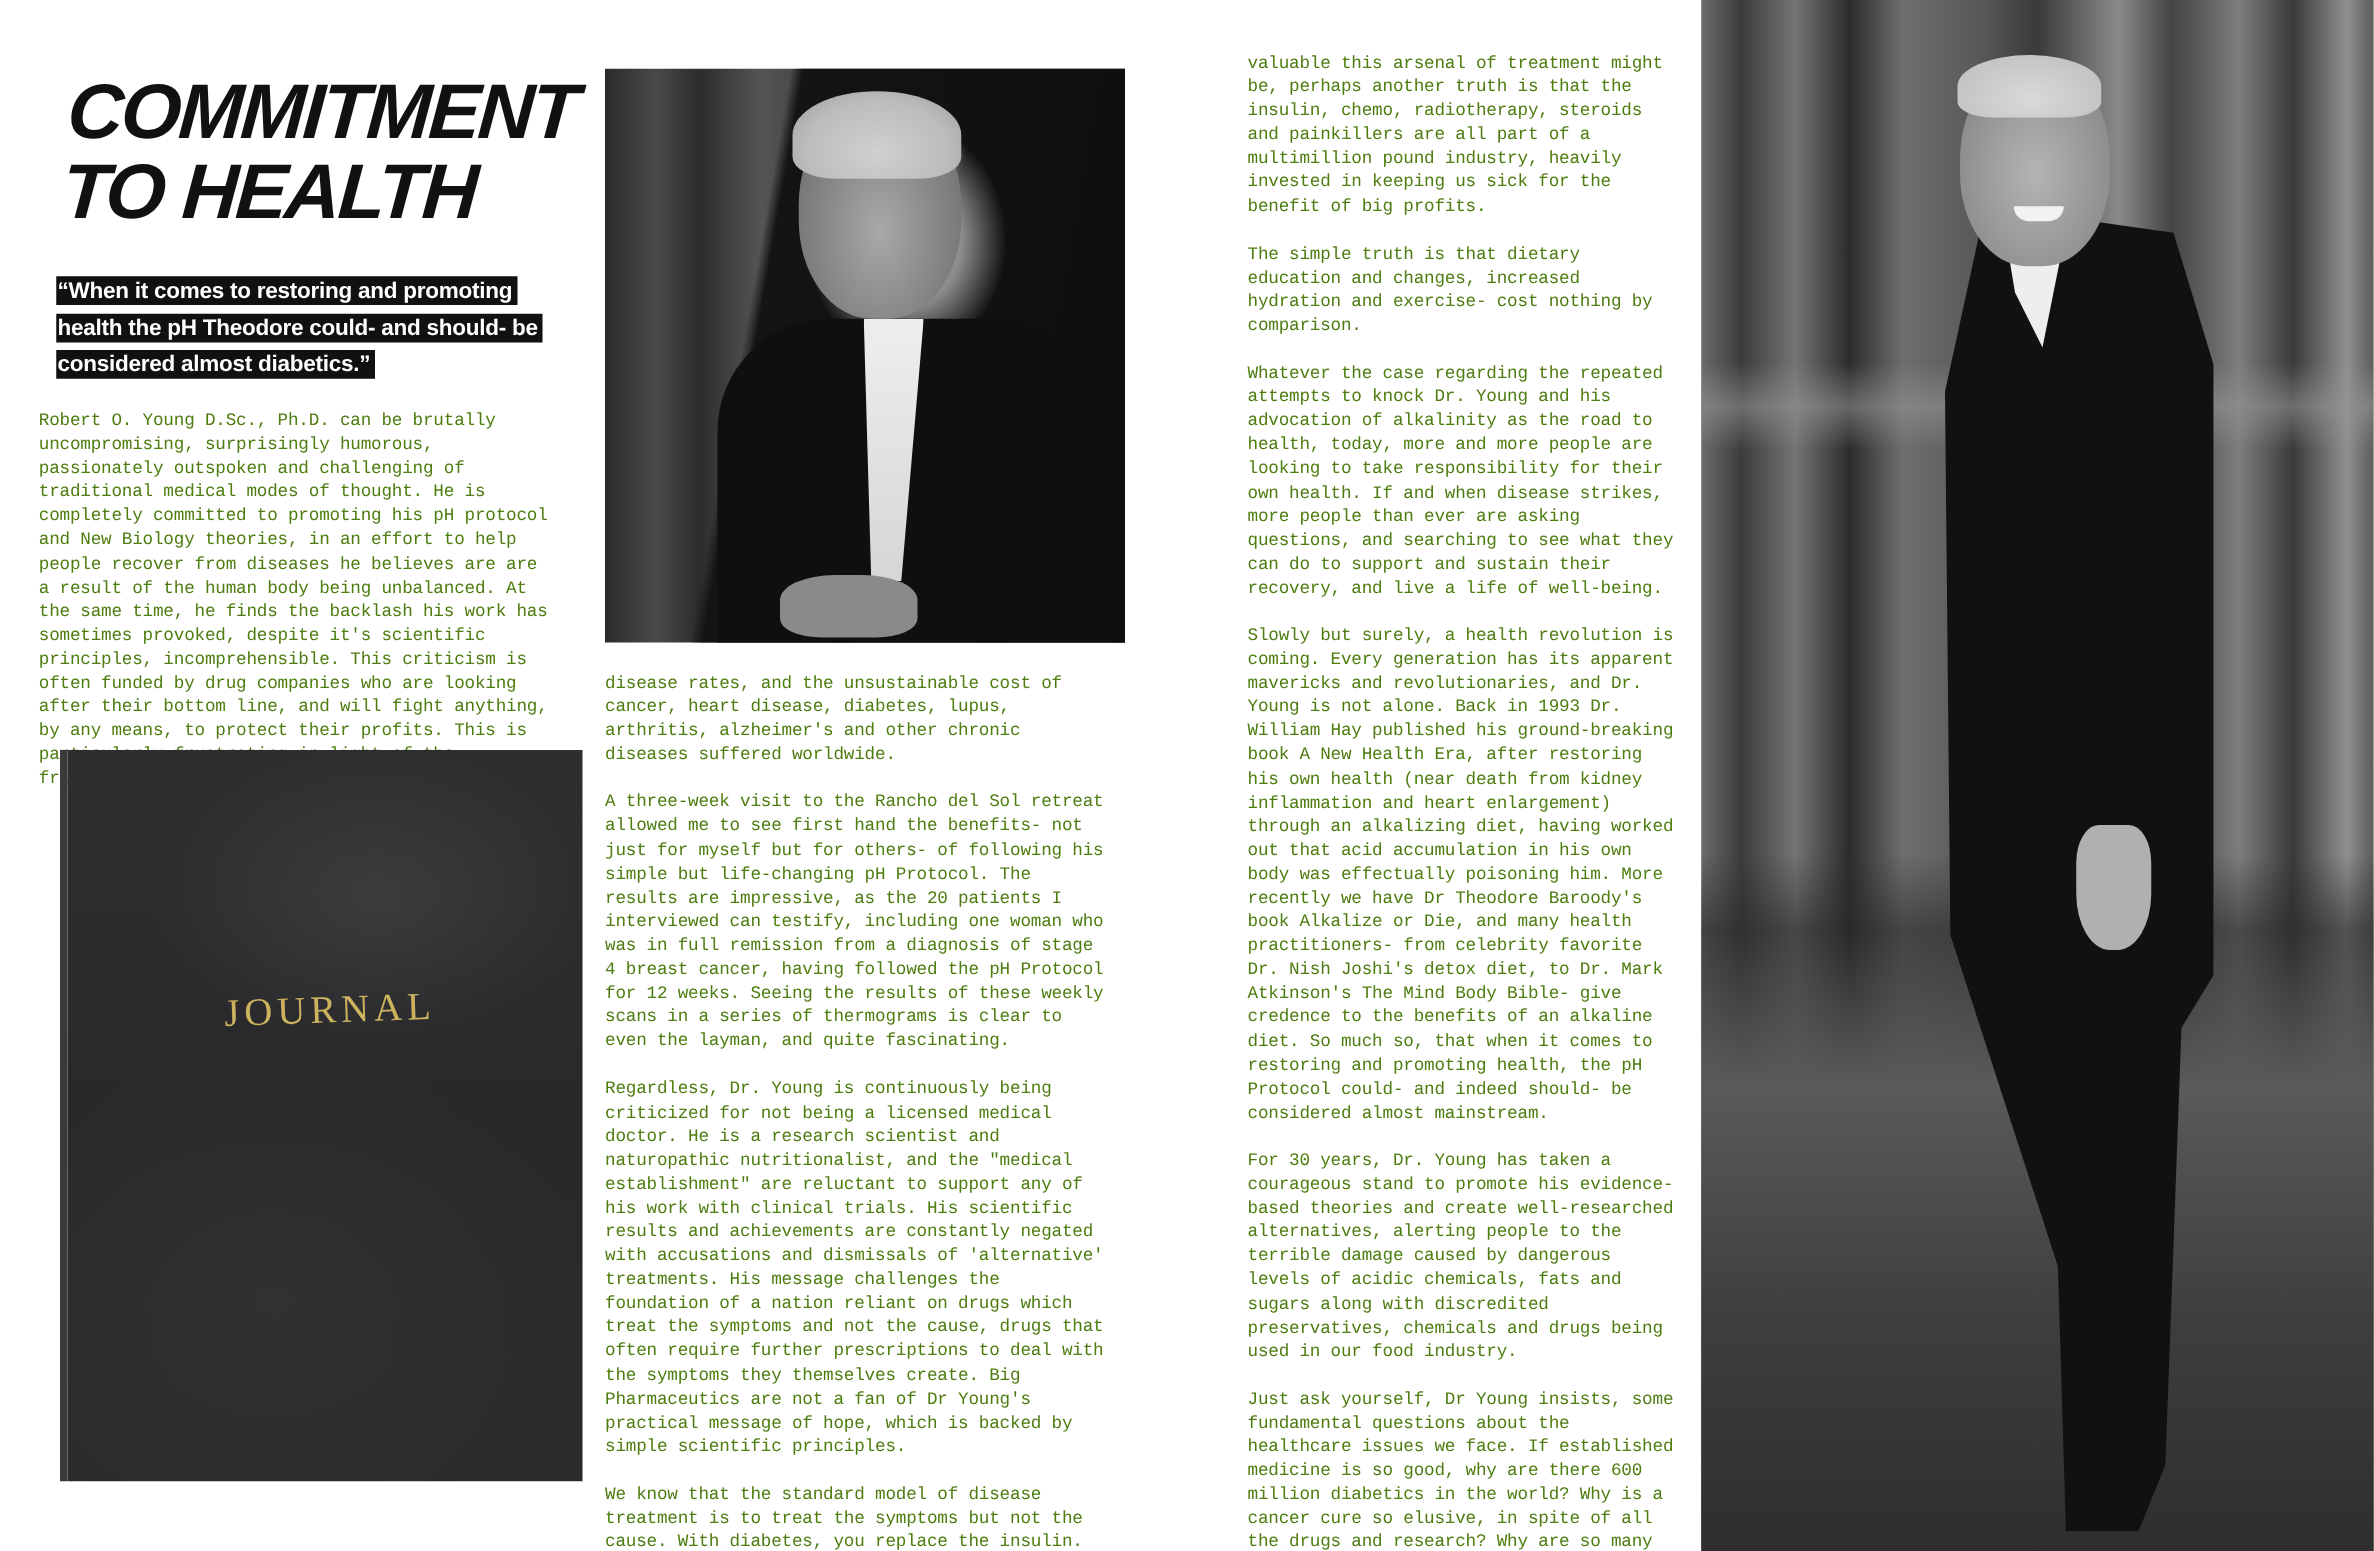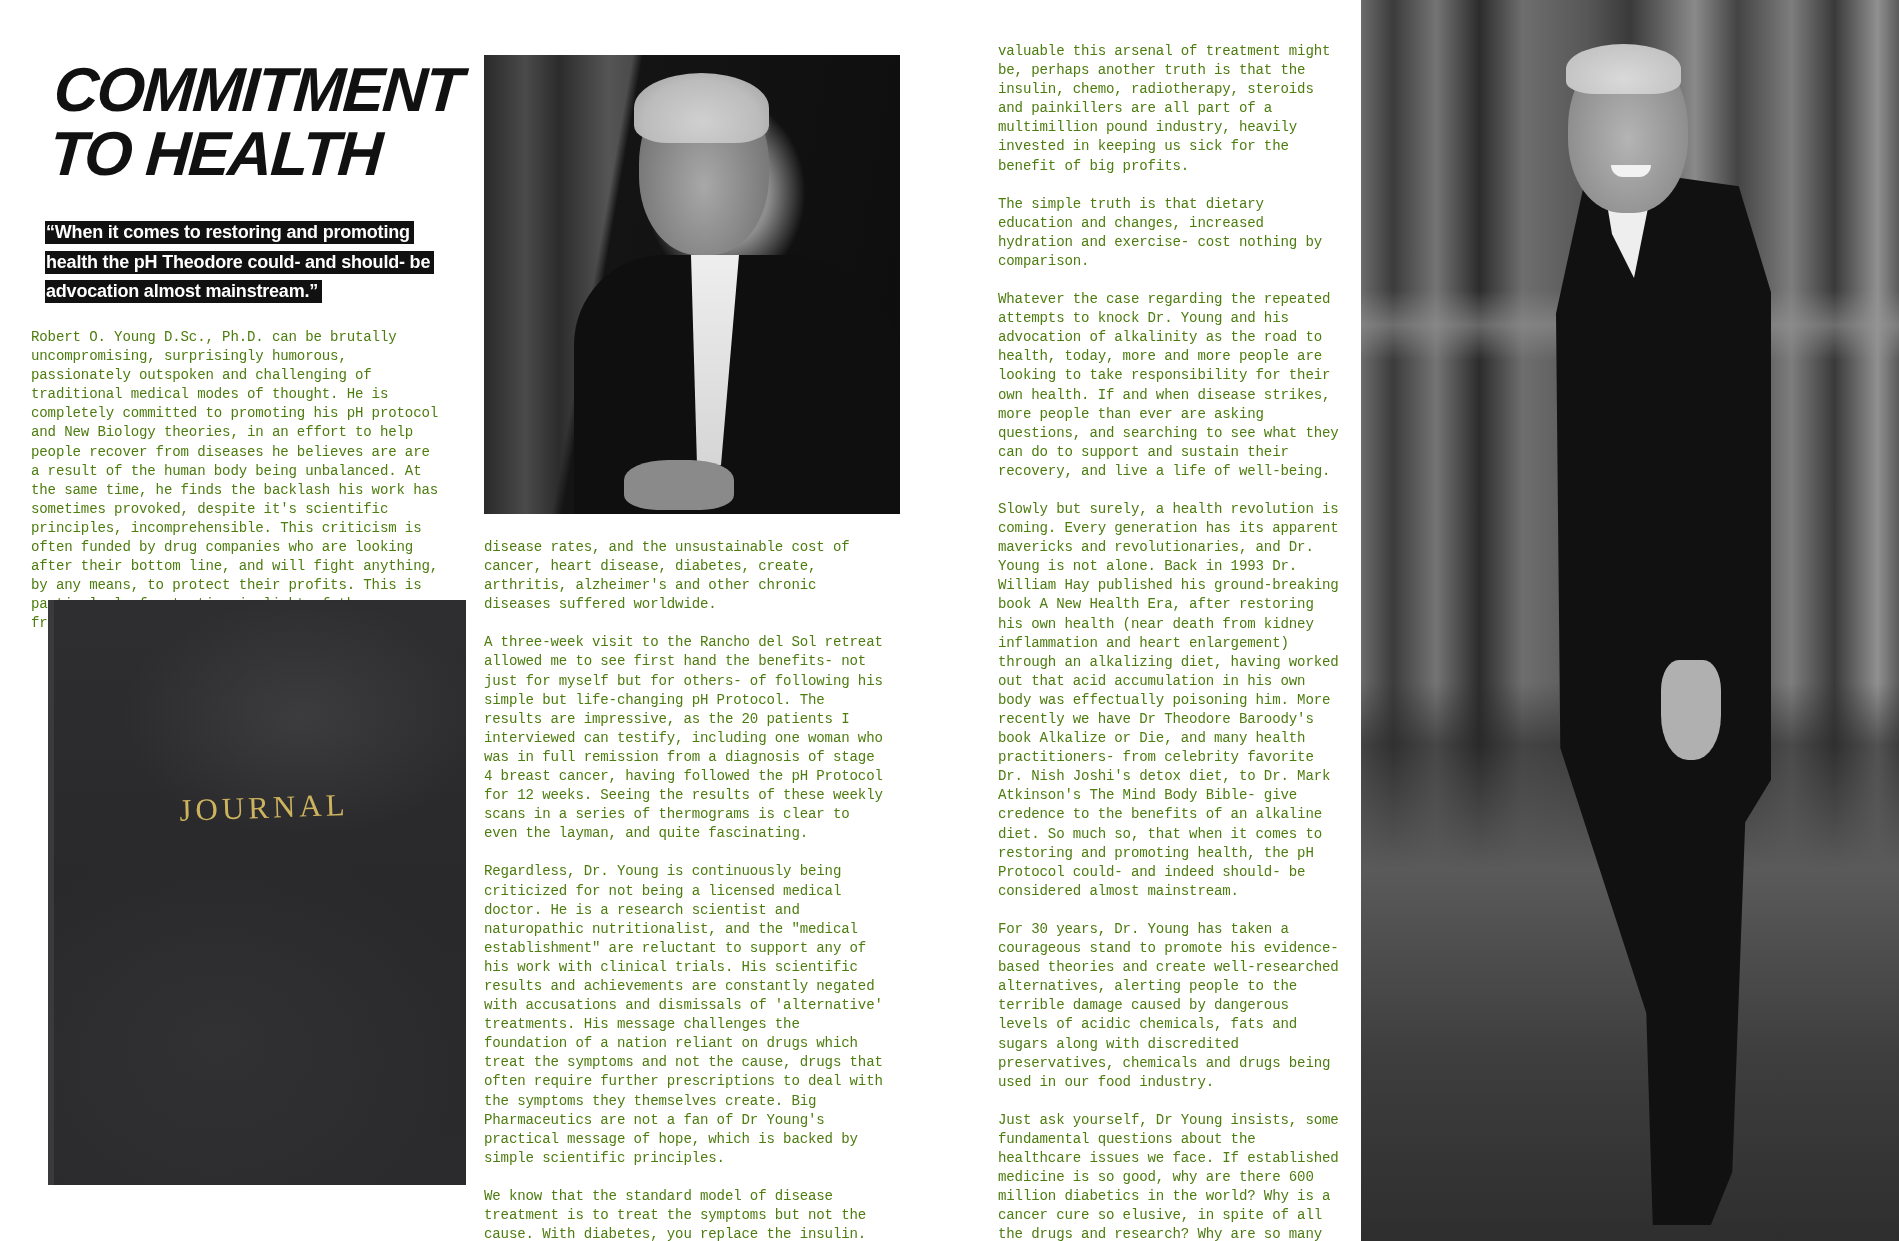--- a/index.html
+++ b/index.html
@@ -126,38 +126,38 @@
 <body>
 
 <h1 class="title">
   <span>COMMITMENT</span>
   <span>TO HEALTH</span>
 </h1>
 
 <div class="pullquote">
   <span class="hl">“When it comes to restoring and promoting</span><br>
   <span class="hl">health the pH Theodore could- and should- be</span><br>
-  <span class="hl">advocation almost mainstream.”</span>
+  <span class="hl">considered almost diabetics.”</span>
 </div>
 
 <div class="body-text col1">
   <p>Robert O. Young D.Sc., Ph.D. can be brutally uncompromising, surprisingly humorous, passionately outspoken and challenging of traditional medical modes of thought. He is completely committed to promoting his pH protocol and New Biology theories, in an effort to help people recover from diseases he believes are are a result of the human body being unbalanced. At the same time, he finds the backlash his work has sometimes provoked, despite it's scientific principles, incomprehensible. This criticism is often funded by drug companies who are looking after their bottom line, and will fight anything, by any means, to protect their profits. This is particularly frustrating in light of the frightening increase in various</p>
 </div>
 
 <div class="photo photo-top">
   <div class="jacket"></div>
   <div class="shirt"></div>
   <div class="head"></div>
   <div class="hair"></div>
   <div class="hands"></div>
   <span class="photo-caption-hidden">Black-and-white portrait of a man in a dark suit looking down at his watch</span>
 </div>
 
 <div class="body-text col2">
-  <p>disease rates, and the unsustainable cost of cancer, heart disease, diabetes, create, arthritis, alzheimer's and other chronic diseases suffered worldwide.</p>
+  <p>disease rates, and the unsustainable cost of cancer, heart disease, diabetes, lupus, arthritis, alzheimer's and other chronic diseases suffered worldwide.</p>
   <p>A three-week visit to the Rancho del Sol retreat allowed me to see first hand the benefits- not just for myself but for others- of following his simple but life-changing pH Protocol. The results are impressive, as the 20 patients I interviewed can testify, including one woman who was in full remission from a diagnosis of stage 4 breast cancer, having followed the pH Protocol for 12 weeks. Seeing the results of these weekly scans in a series of thermograms is clear to even the layman, and quite fascinating.</p>
   <p>Regardless, Dr. Young is continuously being criticized for not being a licensed medical doctor. He is a research scientist and naturopathic nutritionalist, and the "medical establishment" are reluctant to support any of his work with clinical trials. His scientific results and achievements are constantly negated with accusations and dismissals of 'alternative' treatments. His message challenges the foundation of a nation reliant on drugs which treat the symptoms and not the cause, drugs that often require further prescriptions to deal with the symptoms they themselves create. Big Pharmaceutics are not a fan of Dr Young's practical message of hope, which is backed by simple scientific principles.</p>
   <p>We know that the standard model of disease treatment is to treat the symptoms but not the cause. With diabetes, you replace the insulin. With cancer you try to kill off the chaotic, multiplying tumor cells with chemo and radiotherapy. With inflammatory diseases, you give immuno-suppressant steroids and painkillers. However</p>
 </div>
 
 <div class="photo photo-journal">
   <div class="journal-label">JOURNAL</div>
   <span class="photo-caption-hidden">Black leather journal cover</span>
 </div>
 

